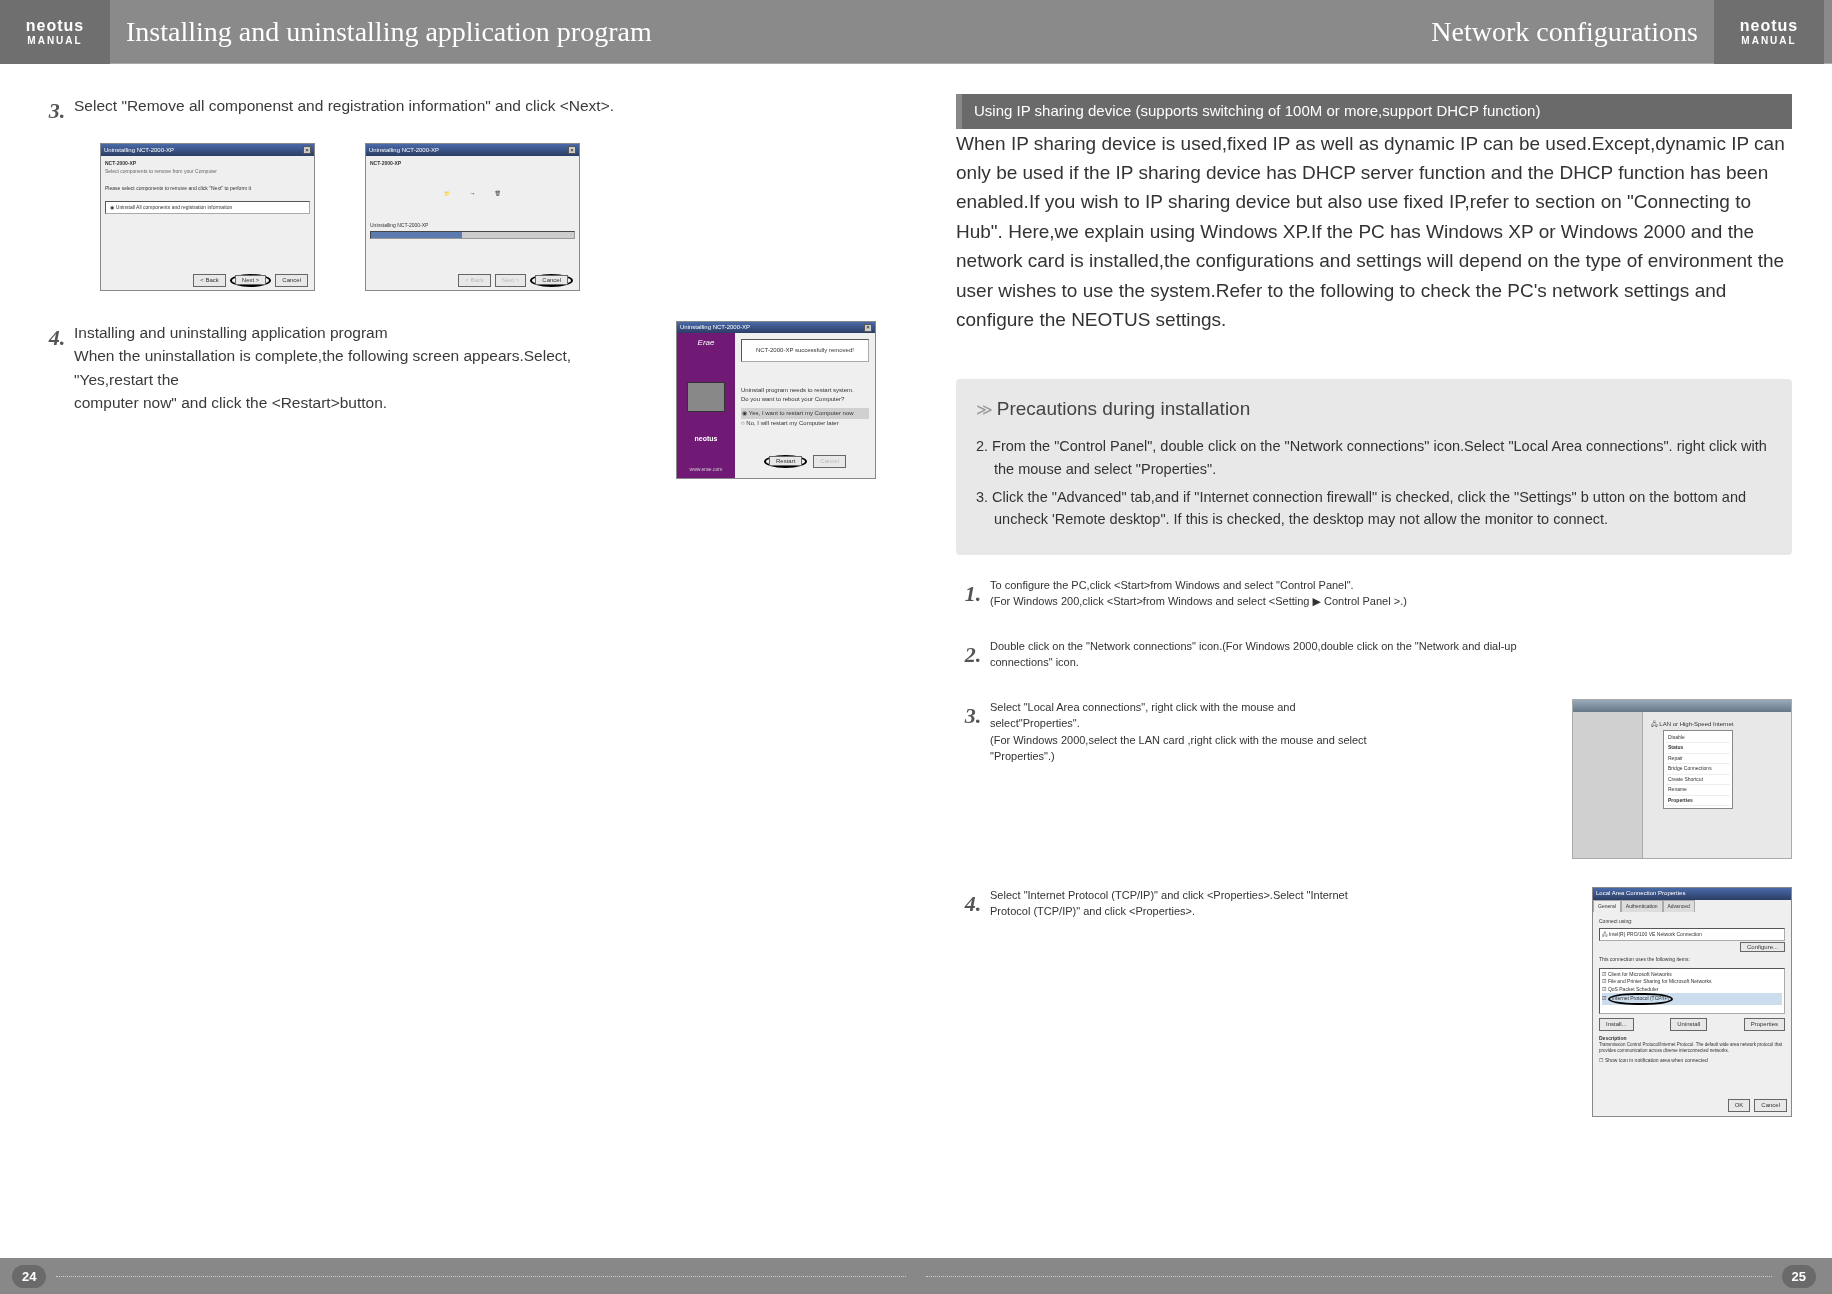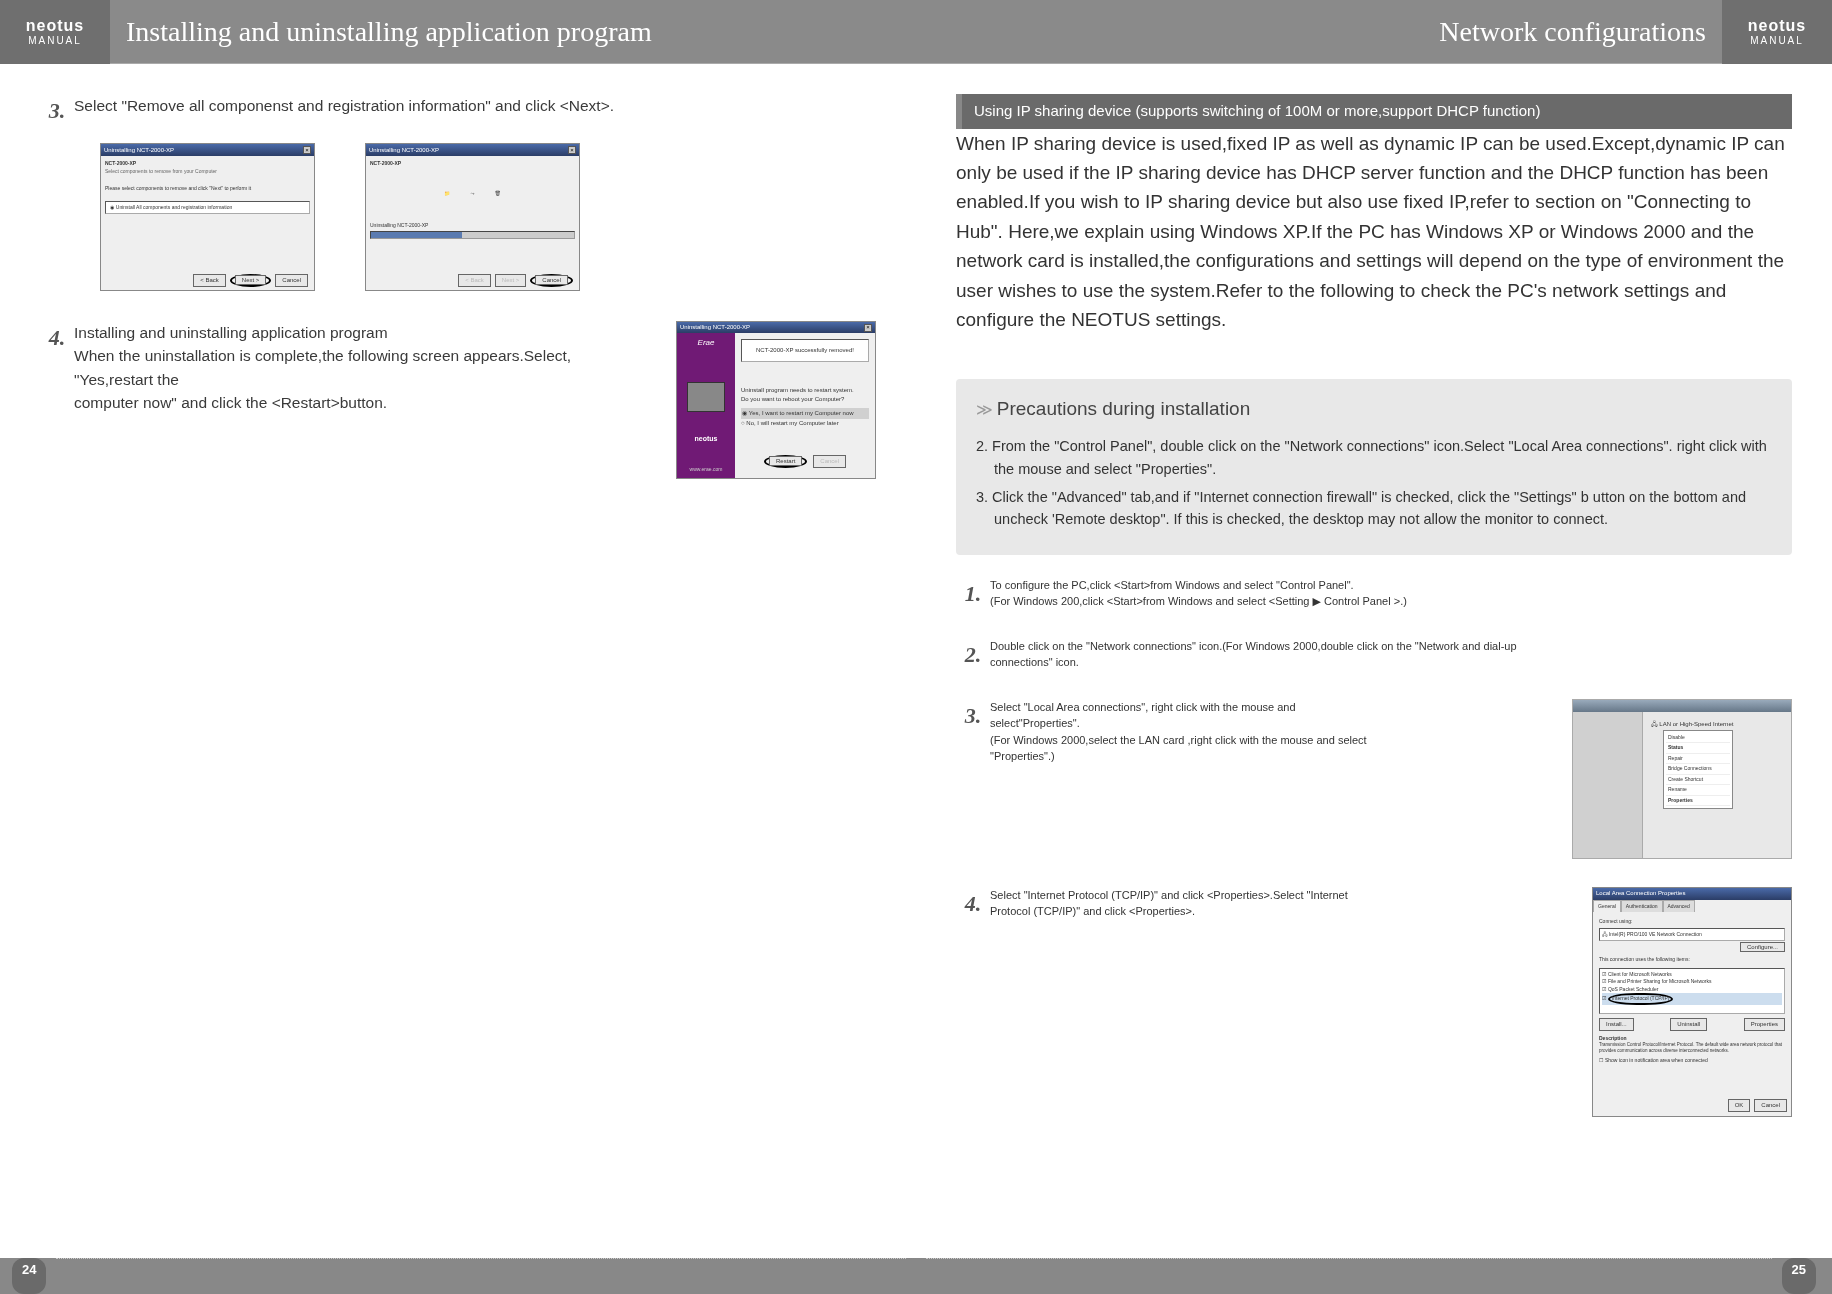--- a/index.html
+++ b/index.html
@@ -15,29 +15,29 @@
   .page { width: 50%; height: 100%; position: relative; padding: 0; }
   .header-bar {
     height: 64px;
     background: #8a8a8a;
     display: flex;
     align-items: center;
     position: relative;
     border-bottom: 1px solid #aaa;
   }
   .header-bar.left { justify-content: flex-start; padding-left: 0; }
-  .header-bar.right { justify-content: flex-end; padding-right: 0; }
+  .header-bar.right { justify-content: flex-end; padding-right: 8px; }
   .logo-box {
     width: 110px; height: 64px;
     background: #6f6f6f;
     display: flex; flex-direction: column; align-items: center; justify-content: center;
     color: #fff; font-size: 11px; font-weight: bold;
   }
   .logo-box .brand { font-size: 16px; letter-spacing: 1px; font-family: 'Arial Black', sans-serif; text-transform: lowercase; }
-  .logo-box .sub { font-size: 10px; letter-spacing: 2px; font-weight: normal; }
+  .logo-box .sub { font-size: 10px; letter-spacing: 2px; font-weight: bold; }
   .header-title {
     color: #fff;
     font-size: 28px;
     font-weight: 300;
     padding: 0 16px;
     font-family: "Times New Roman", serif;
   }
   .content { padding: 30px 40px 60px 40px; font-size: 15px; line-height: 1.5; }
   .step { display: flex; margin-bottom: 16px; }
   .step-num {
@@ -75,21 +75,21 @@
   .step4-row .step { flex:1; }
   .winbox.restart { width:200px; height:158px; }
   .restart-inner { display:flex; height:100%; }
   .restart-left { width:58px; background:#701a75; display:flex; flex-direction:column; justify-content:space-between; align-items:center; padding:4px 0;}
   .restart-left .monitor { width:38px;height:30px;background:#888;border:1px solid #333;margin-top:10px;}
   .restart-left .erae { color:#fff;font-size:8px;font-style:italic; }
   .restart-left .url { color:#ccc; font-size:5px; }
   .restart-right { flex:1; background:#efefef; padding:6px; font-size:6px; display:flex; flex-direction:column; justify-content:space-between;}
   .footer-bar {
     position: absolute; bottom: 0; left:0; right:0; height:36px;
-    background: #888; display:flex; 
+    background: #888; display:flex; align-items:center;
   }
   .footer-bar.left { padding-left:12px; }
   .footer-bar.right { justify-content:flex-end; padding-right:16px; }
   .page-badge {
     background:#6a6a6a; color:#fff; font-size:13px;
     padding:4px 10px; border-radius:12px; font-weight:bold;
   }
   .dotline { flex:1; height:1px; border-top:1px dotted #ccc; margin:0 10px;}
 
   

